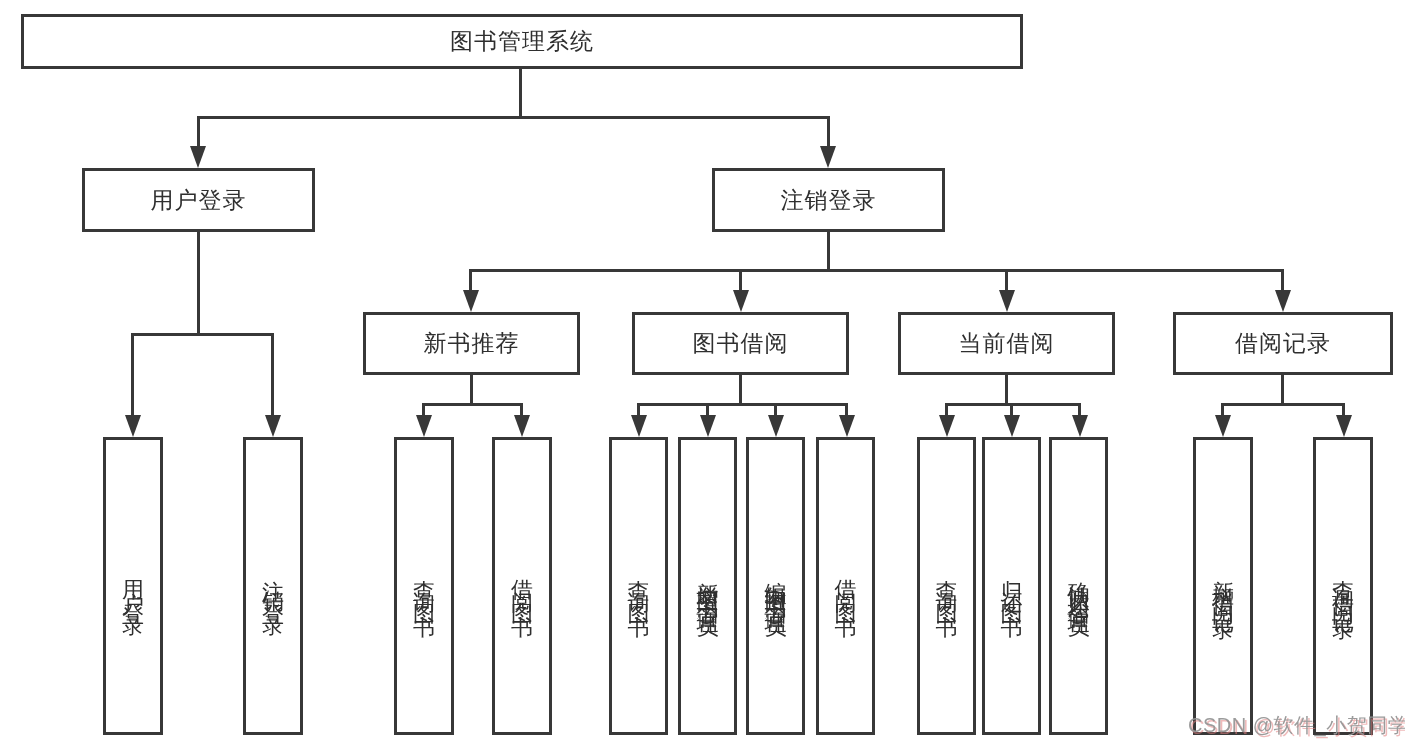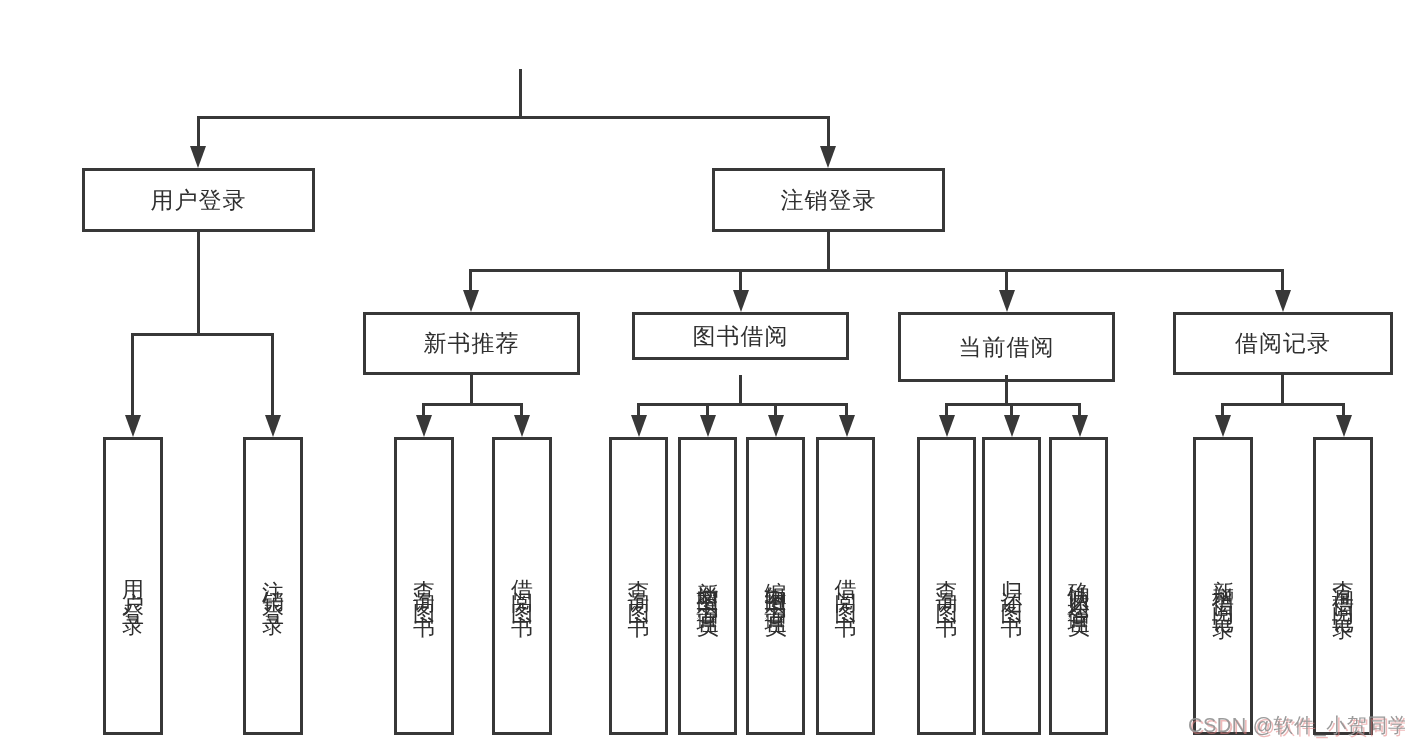--- a/index.html
+++ b/index.html
@@ -32,20 +32,23 @@
     color:rgba(150,150,150,0.95);
     text-shadow:2px 2px 0 rgba(225,130,130,0.55);
     letter-spacing:0.5px;white-space:nowrap;
   }
 </style>
 </head>
 <body>
 
 <div id="canvas">
 
+  <div class="node hnode" style="left:21px;top:14px;width:1002px;height:55px;">
+    <span>图书管理系统</span>
+  </div>
 
   <div class="line" style="left:519px;top:69px;width:3px;height:48px;"></div>
   <div class="line" style="left:197px;top:116px;width:633px;height:3px;"></div>
   <div class="line" style="left:197px;top:116px;width:3px;height:34px;"></div>
   <div class="line" style="left:827px;top:116px;width:3px;height:34px;"></div>
   <div class="arrow" style="left:190px;top:146px;"></div>
   <div class="arrow" style="left:820px;top:146px;"></div>
 
   <div class="node hnode" style="left:82px;top:168px;width:233px;height:64px;">
     <span>用户登录</span>
@@ -68,24 +71,24 @@
   <div class="line" style="left:1005px;top:269px;width:3px;height:25px;"></div>
   <div class="line" style="left:1281px;top:269px;width:3px;height:25px;"></div>
   <div class="arrow" style="left:463px;top:290px;"></div>
   <div class="arrow" style="left:733px;top:290px;"></div>
   <div class="arrow" style="left:999px;top:290px;"></div>
   <div class="arrow" style="left:1275px;top:290px;"></div>
 
   <div class="node hnode" style="left:363px;top:312px;width:217px;height:63px;">
     <span>新书推荐</span>
   </div>
-  <div class="node hnode" style="left:632px;top:312px;width:217px;height:48px;">
+  <div class="node hnode" style="left:632px;top:312px;width:217px;height:63px;">
     <span>图书借阅</span>
   </div>
-  <div class="node hnode" style="left:898px;top:312px;width:217px;height:70px;">
+  <div class="node hnode" style="left:898px;top:312px;width:217px;height:63px;">
     <span>当前借阅</span>
   </div>
   <div class="node hnode" style="left:1173px;top:312px;width:220px;height:63px;">
     <span>借阅记录</span>
   </div>
 
   <div class="line" style="left:470px;top:375px;width:3px;height:31px;"></div>
   <div class="line" style="left:422px;top:403px;width:101px;height:3px;"></div>
   <div class="line" style="left:422px;top:403px;width:3px;height:14px;"></div>
   <div class="line" style="left:520px;top:403px;width:3px;height:14px;"></div>

